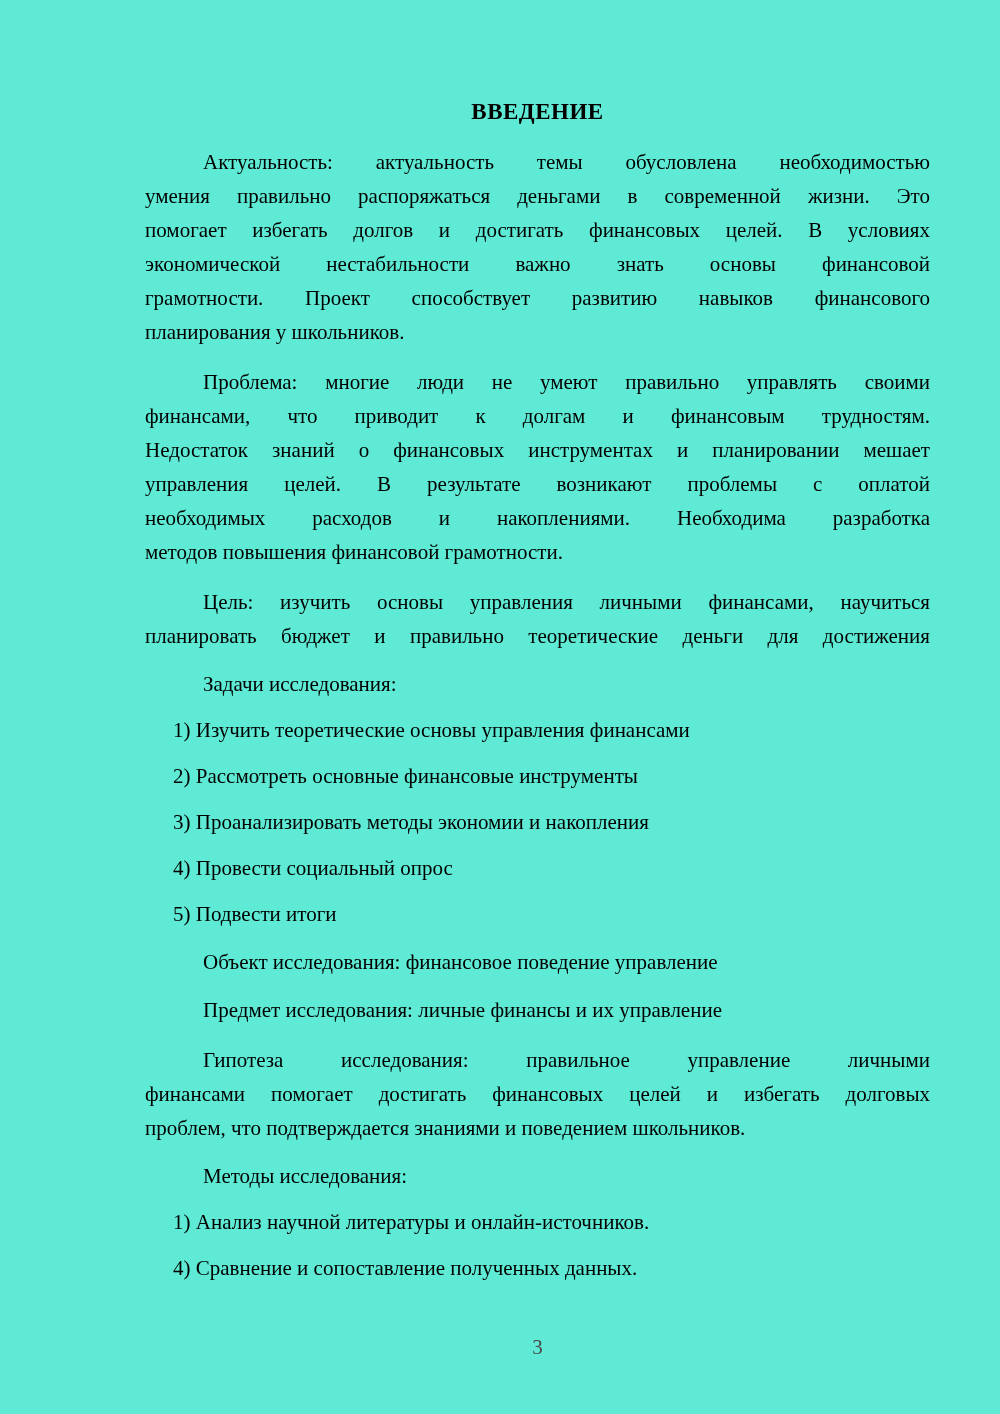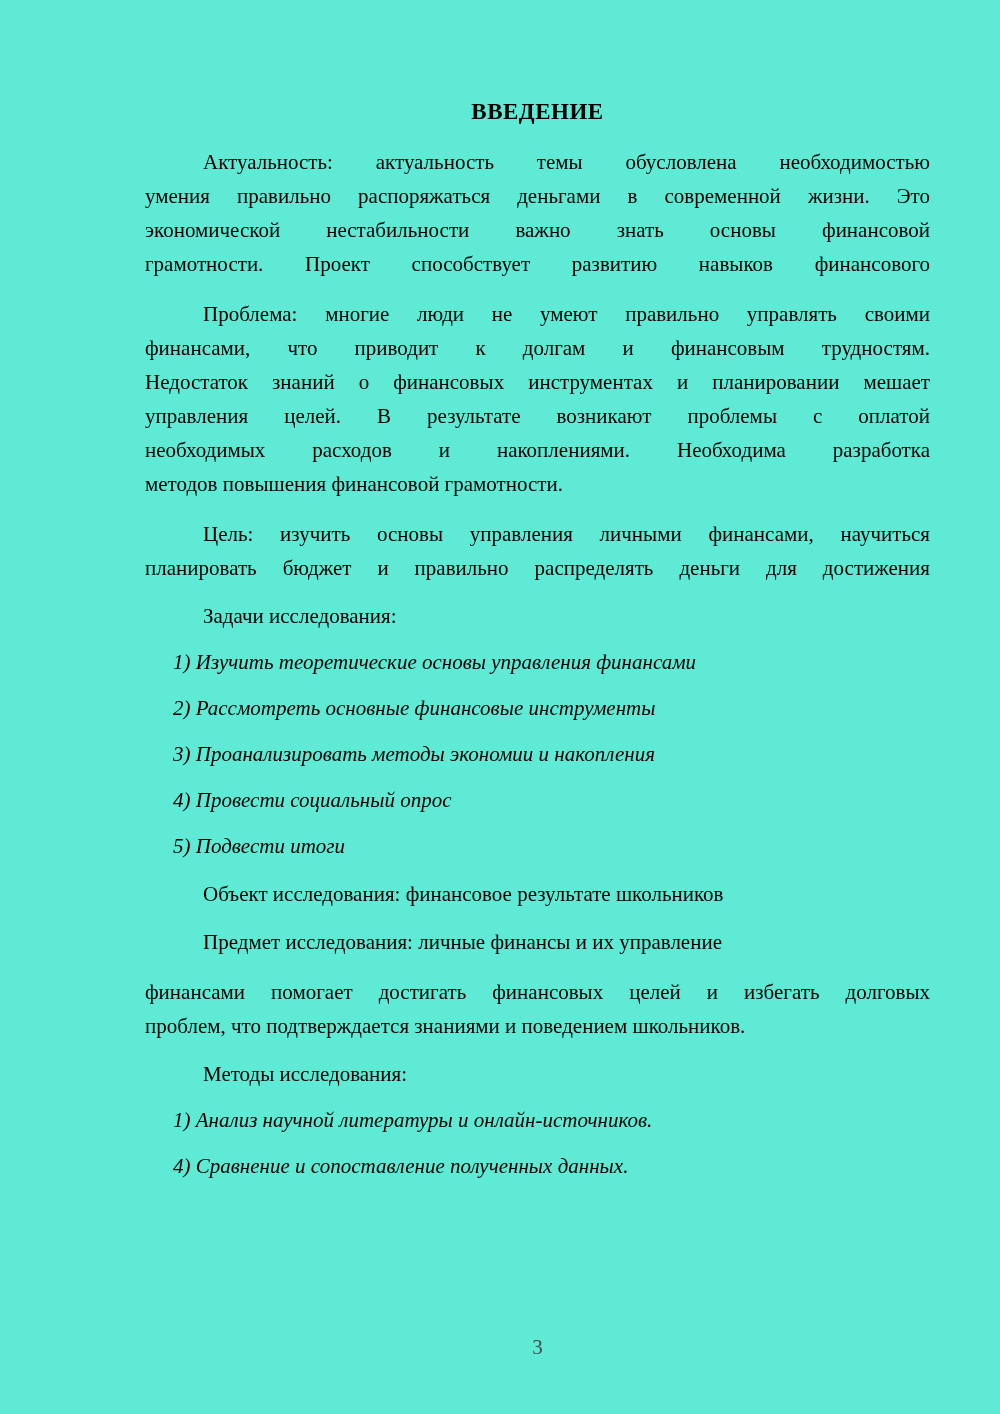--- a/index.html
+++ b/index.html
@@ -51,21 +51,20 @@
     line-height: 34px;
     text-indent: 58px;
     text-align: left;
   }
   .list-item {
     margin-top: 12px;
     padding-left: 28px;
     font-size: 21px;
     line-height: 34px;
     text-align: left;
-    font-style: italic;
   }
   .page-number {
     position: absolute;
     left: 145px;
     top: 1330px;
     width: 785px;
     text-align: center;
     font-size: 21px;
     line-height: 34px;
     color: #4a4a4a;
@@ -75,53 +74,56 @@
 <body>
 
 <div class="page">
   <div class="content">
 
     <div class="doc-title">ВВЕДЕНИЕ</div>
 
     <div class="para">
       <div class="pline first">Актуальность: актуальность темы обусловлена необходимостью</div>
       <div class="pline">умения правильно распоряжаться деньгами в современной жизни. Это</div>
+      <div class="pline">помогает избегать долгов и достигать финансовых целей. В условиях</div>
       <div class="pline">экономической нестабильности важно знать основы финансовой</div>
       <div class="pline">грамотности. Проект способствует развитию навыков финансового</div>
+      <div class="pline last">планирования у школьников.</div>
     </div>
 
     <div class="para">
       <div class="pline first">Проблема: многие люди не умеют правильно управлять своими</div>
       <div class="pline">финансами, что приводит к долгам и финансовым трудностям.</div>
       <div class="pline">Недостаток знаний о финансовых инструментах и планировании мешает</div>
       <div class="pline">управления целей. В результате возникают проблемы с оплатой</div>
       <div class="pline">необходимых расходов и накоплениями. Необходима разработка</div>
       <div class="pline last">методов повышения финансовой грамотности.</div>
     </div>
 
     <div class="para">
       <div class="pline first">Цель: изучить основы управления личными финансами, научиться</div>
-      <div class="pline">планировать бюджет и правильно распределять деньги для достижения</div>
+      <div class="pline">планировать бюджет и правильно теоретические деньги для достижения</div>
     </div>
 
     <div class="single">Задачи исследования:</div>
 
     <div>
       <div class="list-item">1) Изучить теоретические основы управления финансами</div>
       <div class="list-item">2) Рассмотреть основные финансовые инструменты</div>
       <div class="list-item">3) Проанализировать методы экономии и накопления</div>
       <div class="list-item">4) Провести социальный опрос</div>
       <div class="list-item">5) Подвести итоги</div>
     </div>
 
-    <div class="single">Объект исследования: финансовое результате школьников</div>
+    <div class="single">Объект исследования: финансовое поведение управление</div>
 
     <div class="single">Предмет исследования: личные финансы и их управление</div>
 
     <div class="para">
+      <div class="pline first">Гипотеза исследования: правильное управление личными</div>
       <div class="pline">финансами помогает достигать финансовых целей и избегать долговых</div>
       <div class="pline last">проблем, что подтверждается знаниями и поведением школьников.</div>
     </div>
 
     <div class="single">Методы исследования:</div>
 
     <div>
       <div class="list-item">1) Анализ научной литературы и онлайн-источников.</div>
       <div class="list-item">4) Сравнение и сопоставление полученных данных.</div>
     </div>

